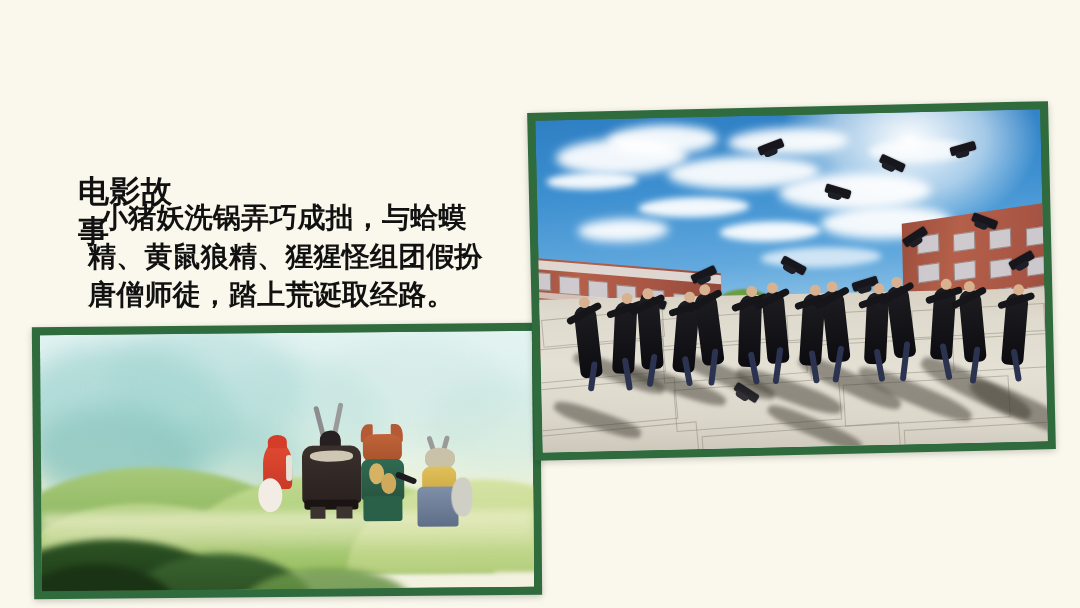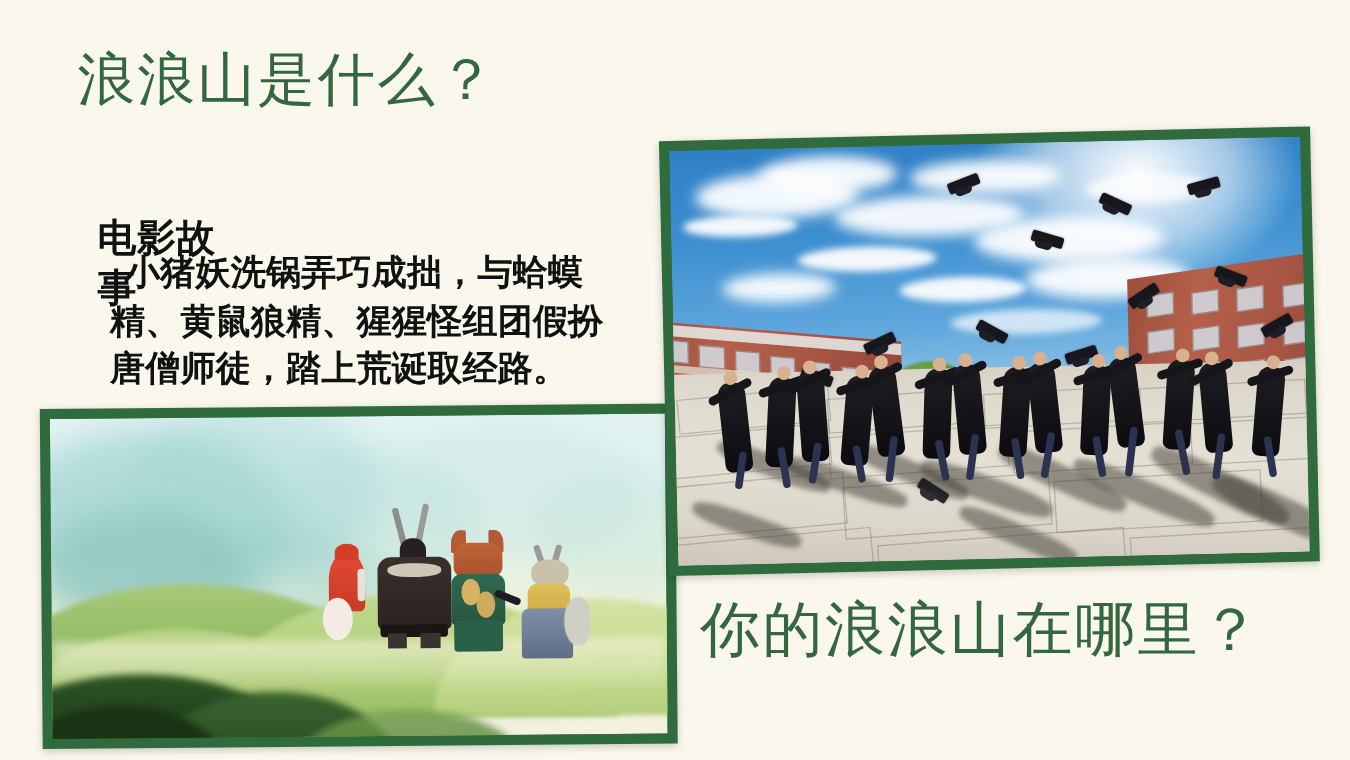--- a/index.html
+++ b/index.html
@@ -253,21 +253,20 @@
     white-space: nowrap;
     z-index: 8;
     line-height: 1.2;
   }
 </style>
 </head>
 <body>
 
 <div class="slide">
 
-  <div class="title">浪浪山是什么？</div>
 
   <div class="body-block">
     <div class="body-label">电影故事</div>
     <div class="body-text">小猪妖洗锅弄巧成拙，与蛤蟆精、黄鼠狼精、猩猩怪组团假扮唐僧师徒，踏上荒诞取经路。</div>
   </div>
 
   <div class="frame frame-cartoon">
     <div class="inner">
       <div class="cart-scene">
 
@@ -458,15 +457,14 @@
         <div class="leg" style="left:66%;top:71%;height:10%;transform:rotate(-9deg);"></div>
         <div class="leg" style="left:72%;top:69%;height:12%;transform:rotate(8deg);"></div>
         <div class="leg" style="left:79%;top:70%;height:11%;transform:rotate(-10deg);"></div>
         <div class="leg" style="left:86%;top:71%;height:11%;transform:rotate(9deg);"></div>
         <div class="leg" style="left:93%;top:72%;height:10%;transform:rotate(-8deg);"></div>
 
       </div>
     </div>
   </div>
 
-  <div class="headline">你的浪浪山在哪里？</div>
 
 </div>
 
 </body></html>

